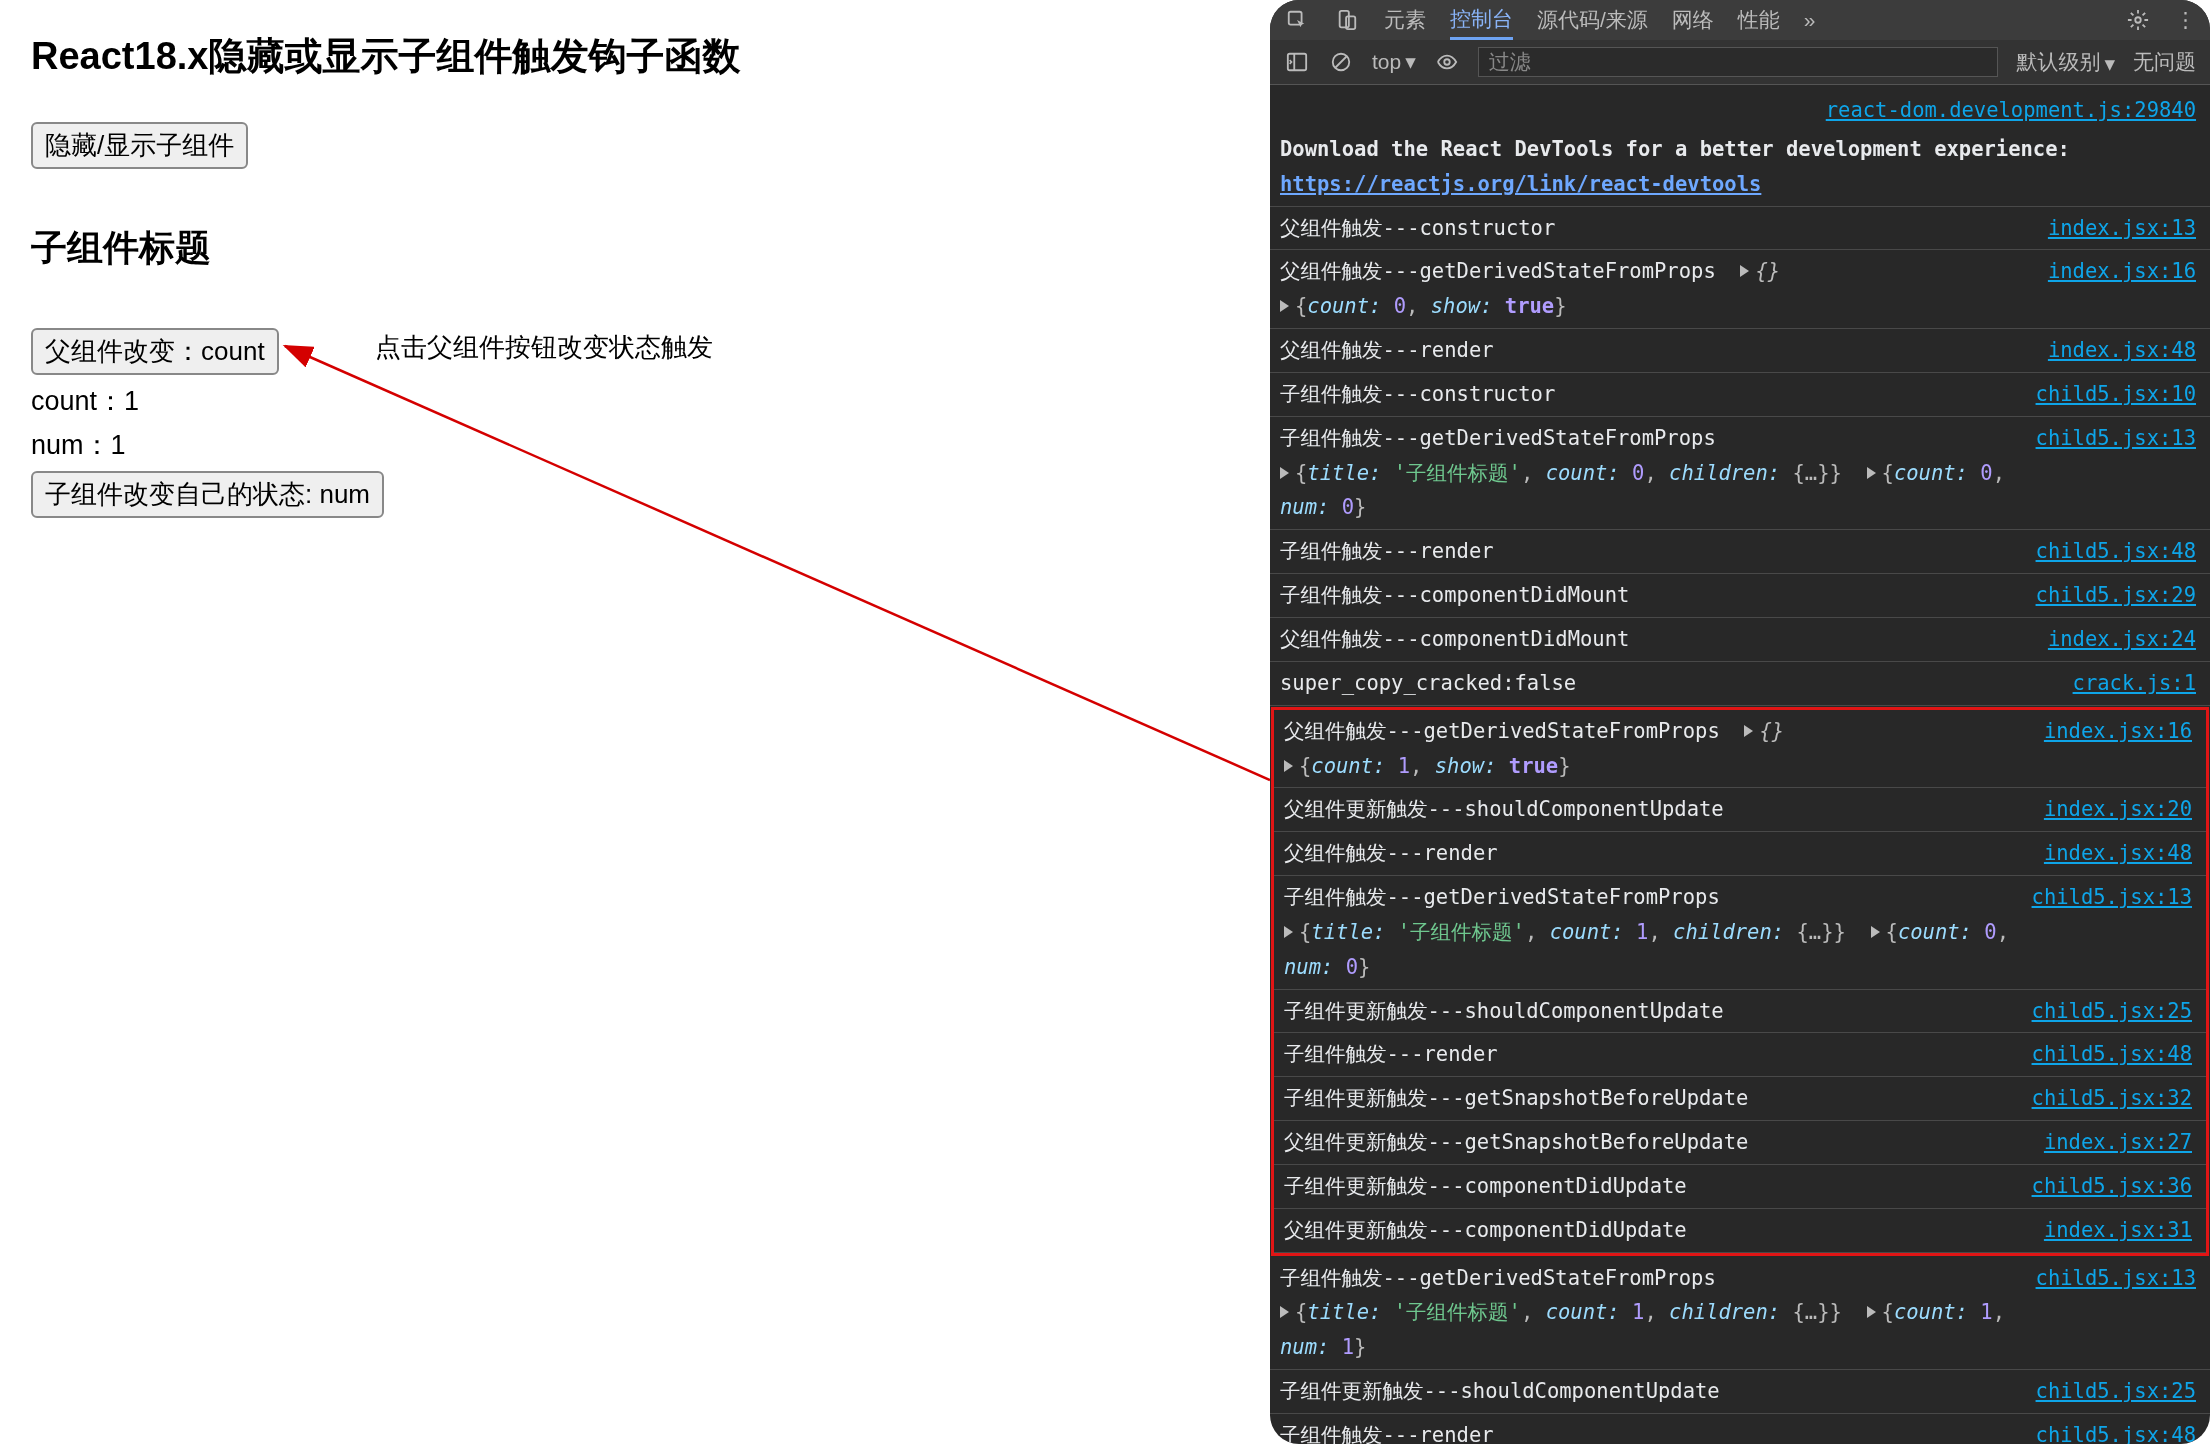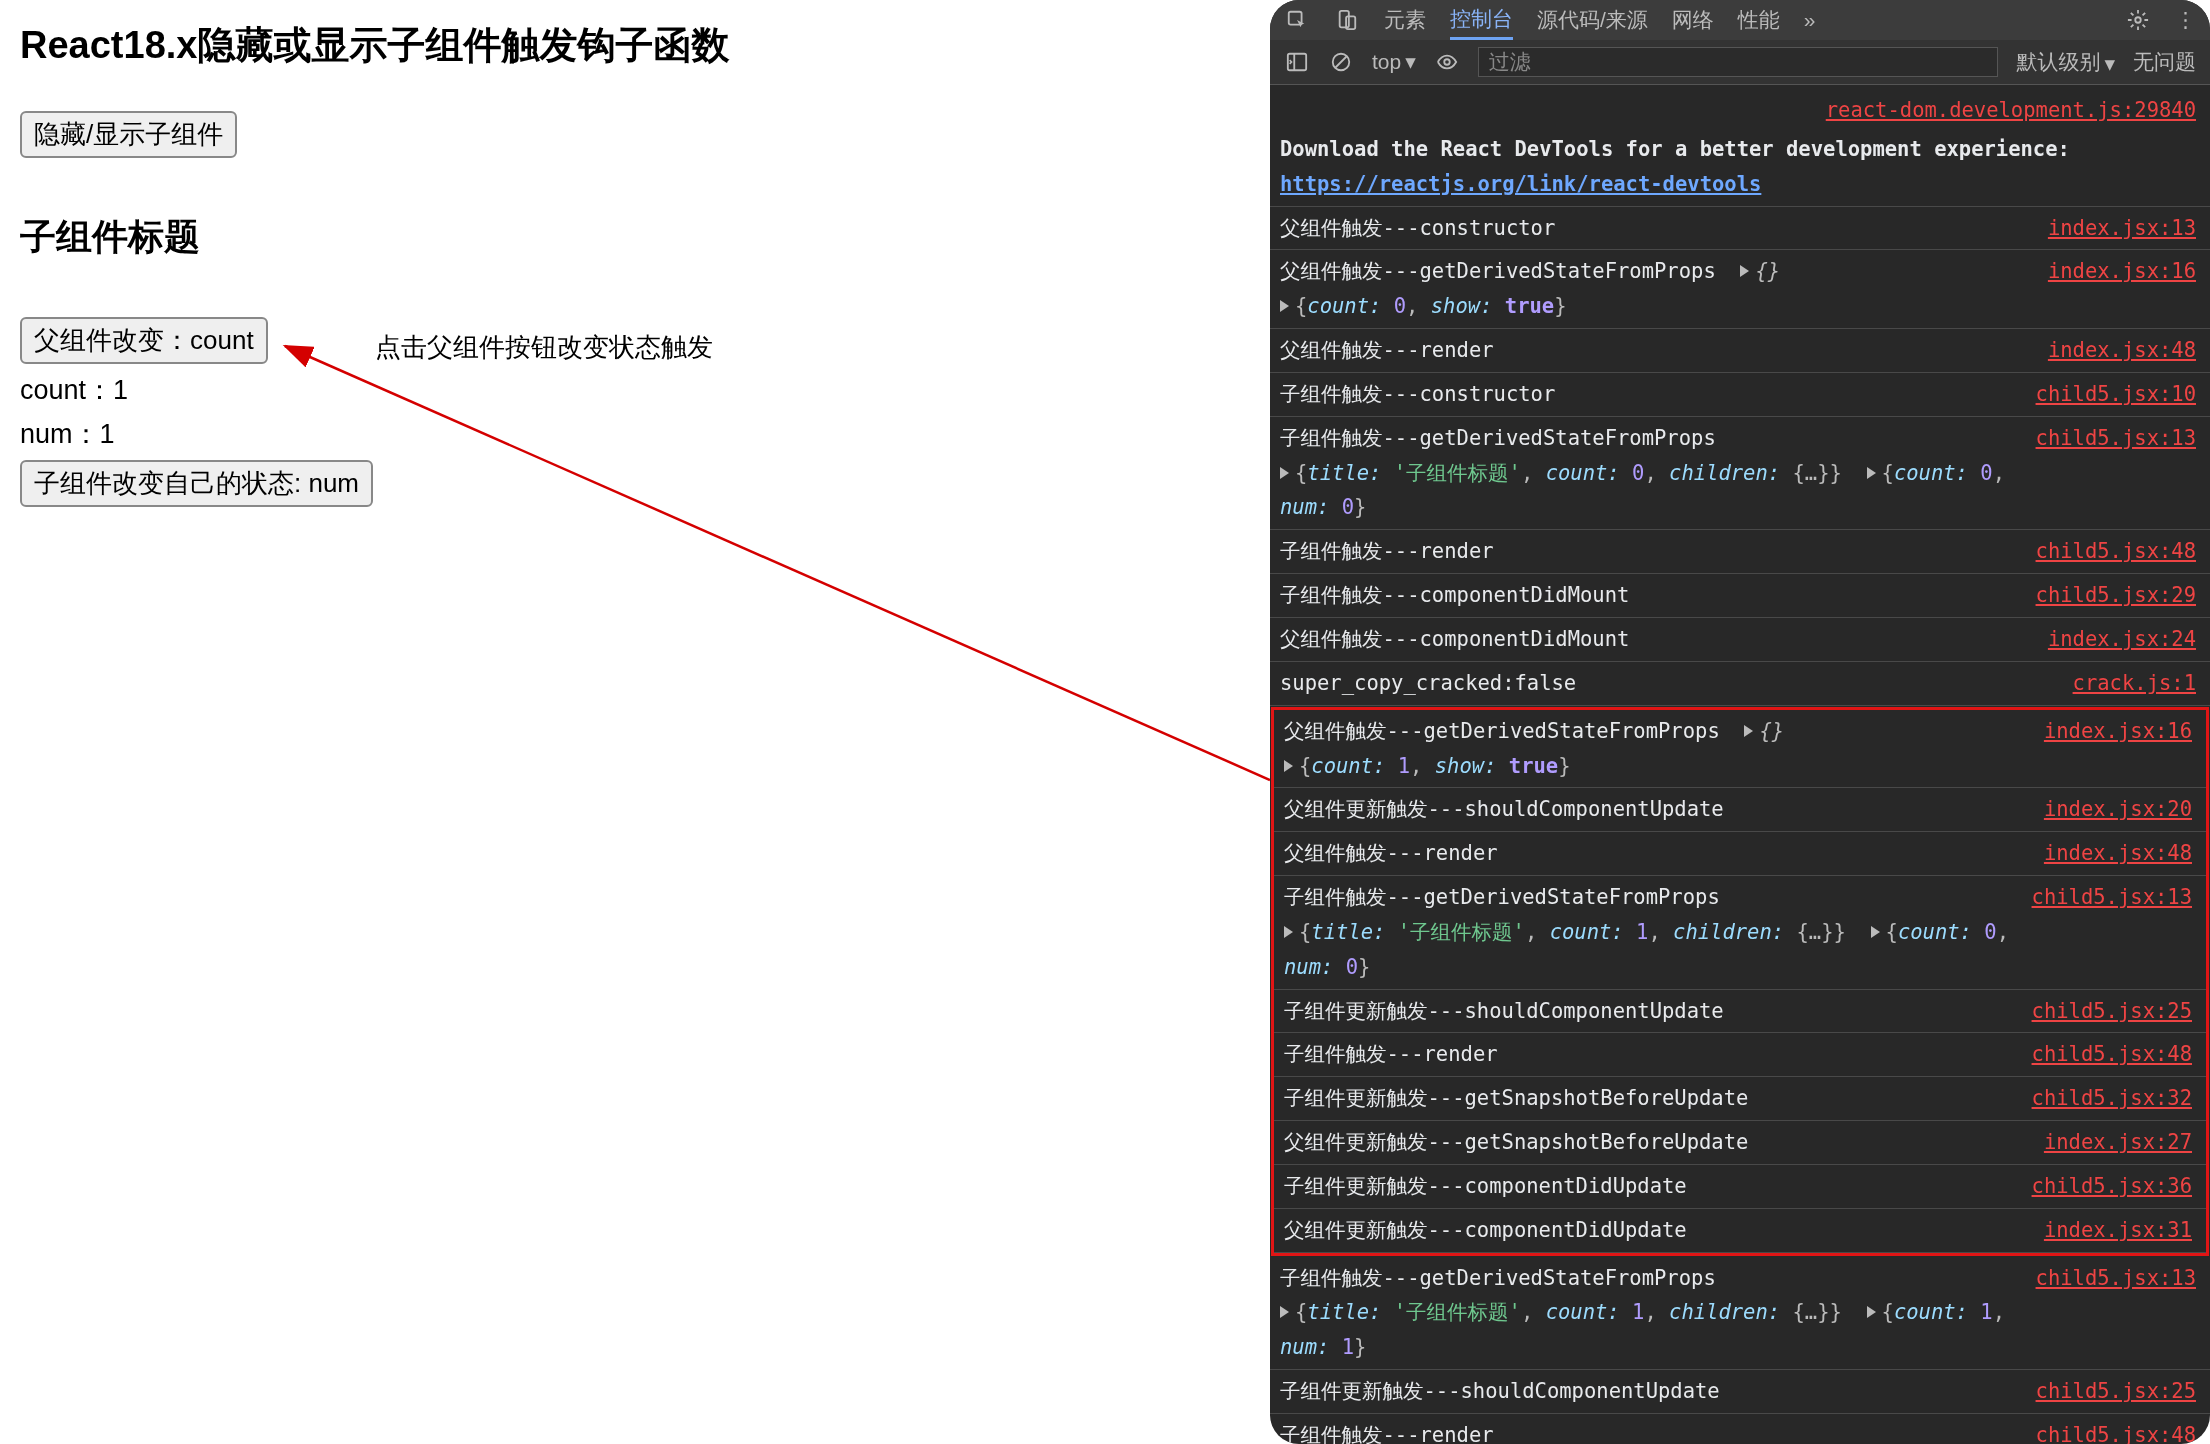--- a/index.html
+++ b/index.html
@@ -9,21 +9,21 @@
     }
     body {
       font-family: -apple-system, BlinkMacSystemFont, "Segoe UI", sans-serif;
       display: flex;
       width: 2210px;
       height: 1444px;
       background: white;
     }
     .left-panel {
       width: 1270px;
-      padding: 20px;
+      padding: 31px;
       position: relative;
     }
     .page-title {
       font-size: 38px;
       font-weight: 700;
       margin-bottom: 40px;
     }
     .btn {
       font-size: 26px;
       padding: 4px 12px;
@@ -133,21 +133,21 @@
     .log-row.first-row {
       border-bottom: none;
       padding-top: 8px;
       padding-bottom: 0;
     }
     .log-row.devtools-row .msg {
       color: #e8eaed;
       font-weight: bold;
     }
     .log-row .msg { color: #e8eaed; }
-    .log-row .src { color: #ef4444; text-decoration: underline; white-space: nowrap; }
+    .log-row .src { color: #0ea5e9; text-decoration: underline; white-space: nowrap; }
     .expand-arrow {
       display: inline-block;
       width: 0;
       height: 0;
       border-top: 6px solid transparent;
       border-bottom: 6px solid transparent;
       border-left: 9px solid #bbb;
       margin-right: 6px;
       vertical-align: 1px;
     }

